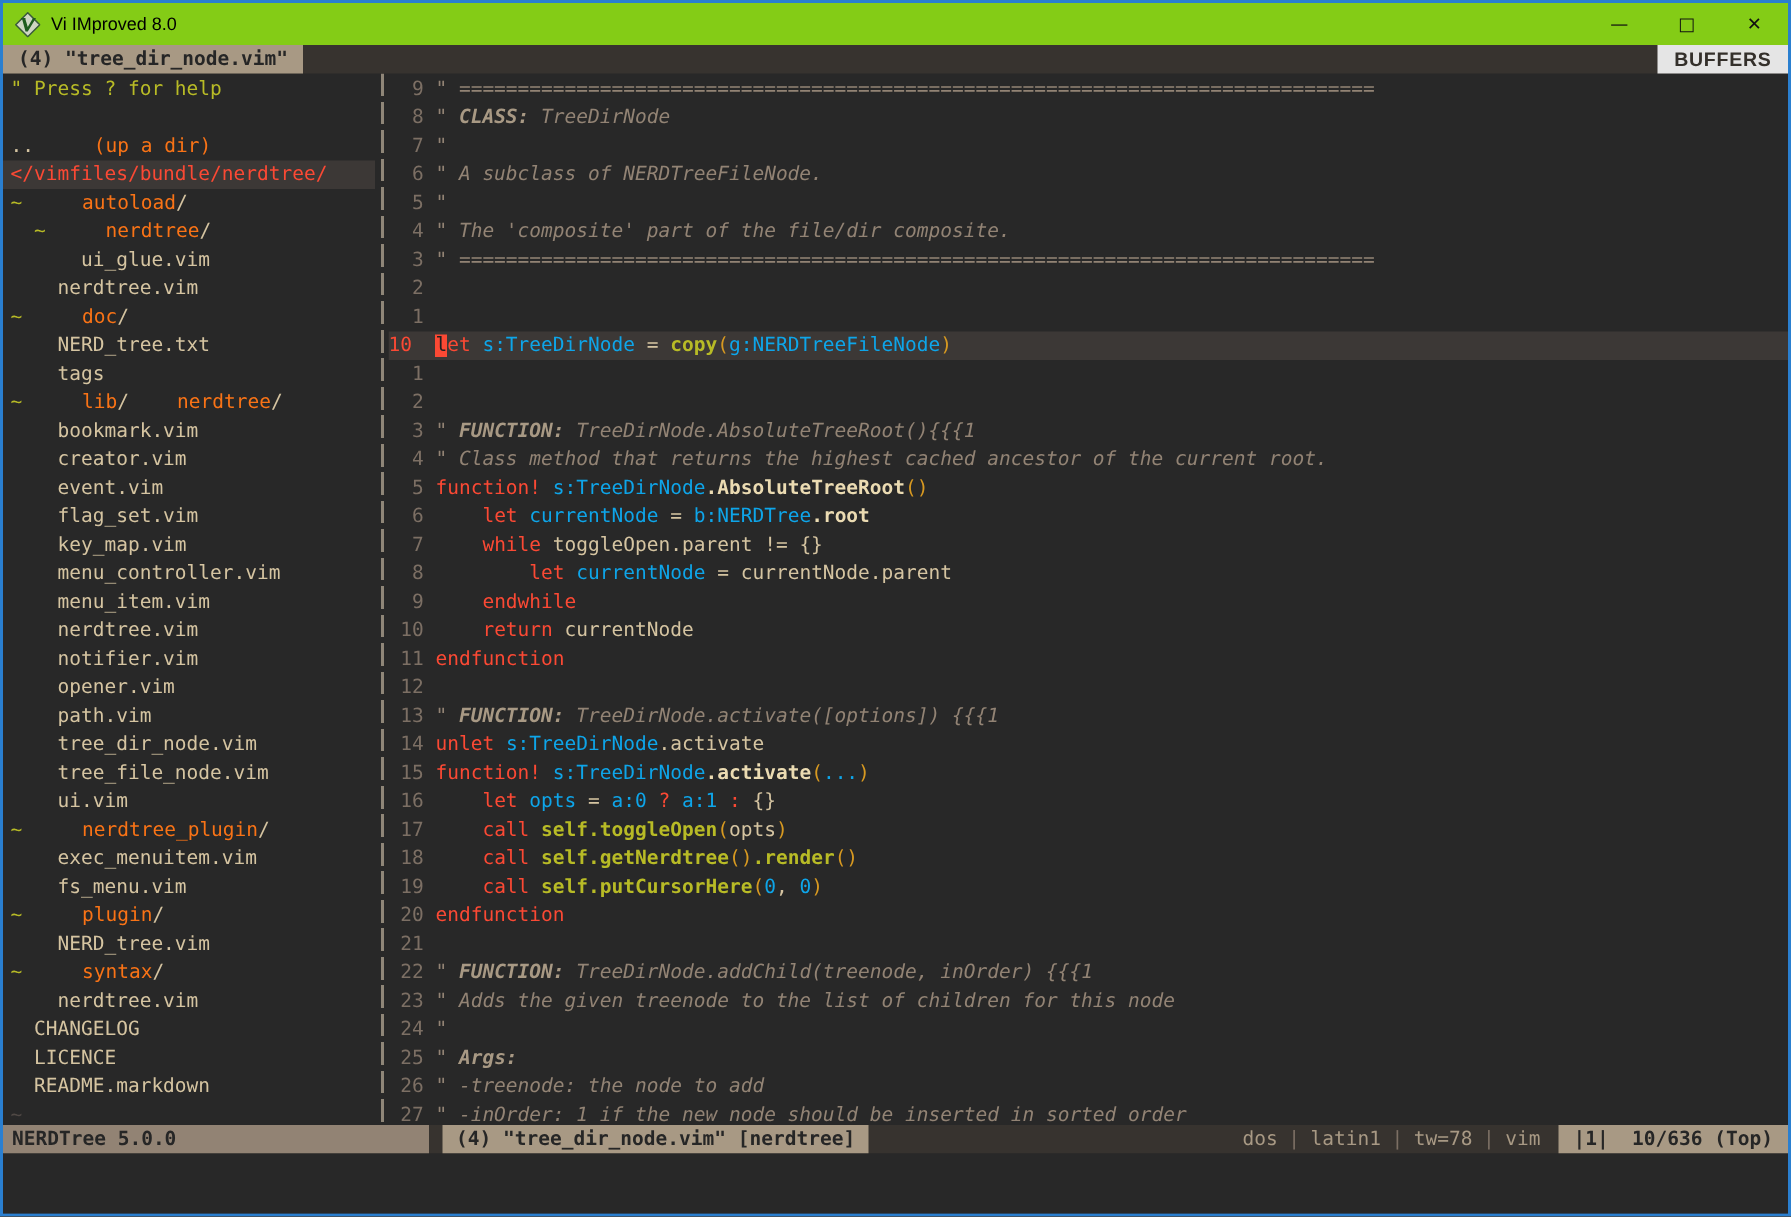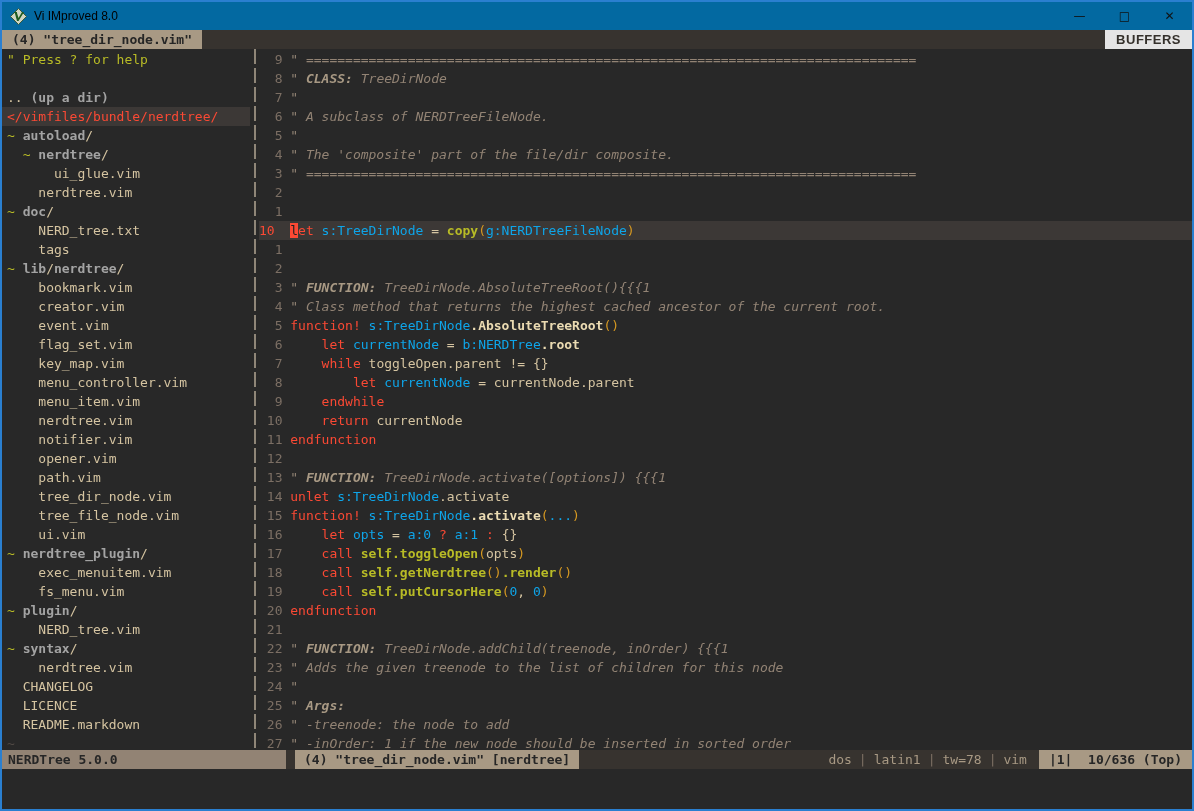--- a/index.html
+++ b/index.html
@@ -1,21 +1,21 @@
 <!DOCTYPE html>
 <html><head>
 <meta charset="utf-8">
 <style>
   html,body{margin:0;padding:0;background:#555;}
   .frame{position:relative;width:1194px;height:811px;box-sizing:border-box;
          background:#2a7fd0;padding:2px;font-family:"DejaVu Sans Mono",monospace;}
   .inner{width:100%;height:100%;display:flex;flex-direction:column;background:#282828;overflow:hidden;}
 
   
-  .titlebar{height:28px;flex:none;background:#0369a1;display:flex;align-items:center;}
+  .titlebar{height:28px;flex:none;background:#84cc16;display:flex;align-items:center;}
   .titlebar .appicon{margin-left:8px;width:17px;height:17px;flex:none;}
   .titlebar .title{margin-left:7px;font-family:"Liberation Sans",sans-serif;font-size:12px;color:#000;}
   .titlebar .tspacer{flex:1;}
   .winbtn{width:45px;height:28px;flex:none;display:flex;align-items:center;justify-content:center;
           font-family:"DejaVu Sans",sans-serif;font-size:12px;color:#111;cursor:default;}
 
   
   .tabline{height:19px;flex:none;background:#37332f;display:flex;align-items:stretch;font-size:13px;}
   .tab-active{background:#a89984;color:#262626;font-weight:bold;padding:0 10px;white-space:pre;
               display:flex;align-items:center;}
@@ -44,21 +44,21 @@
   .tk-cb{color:#a89984;font-style:italic;font-weight:bold;}
   .tk-k{color:#fb4934;}
   .tk-v{color:#0ea5e9;}
   .tk-f{color:#b8bb26;font-weight:bold;}
   .tk-p{color:#d79921;}
   .tk-t{color:#d5c4a1;}
   .tk-tb{color:#ebdbb2;font-weight:bold;}
   .tk-x{background:#fb4934;color:#1d2021;}
   .tk-h{color:#b8bb26;}
   .tk-g{color:#b8bb26;}
-  .tk-b{color:#a3a3a3;font-weight:bold;}
+  .tk-b{color:#f97316;font-weight:normal;margin-left:32px;}
   .tk-f2{color:#d5c4a1;}
   .tk-r{color:#fb4934;}
   .tk-dim{color:#504945;}
 
   
   .statusline{height:19px;flex:none;background:#37332f;display:flex;align-items:stretch;font-size:13px;}
   .st-nerdtree{width:284px;flex:none;background:#928374;color:#262626;font-weight:bold;
                padding-left:6px;box-sizing:border-box;display:flex;align-items:center;white-space:pre;}
   .st-gap{width:9px;flex:none;}
   .st-file{background:#a89984;color:#262626;font-weight:bold;padding:0 9px;

